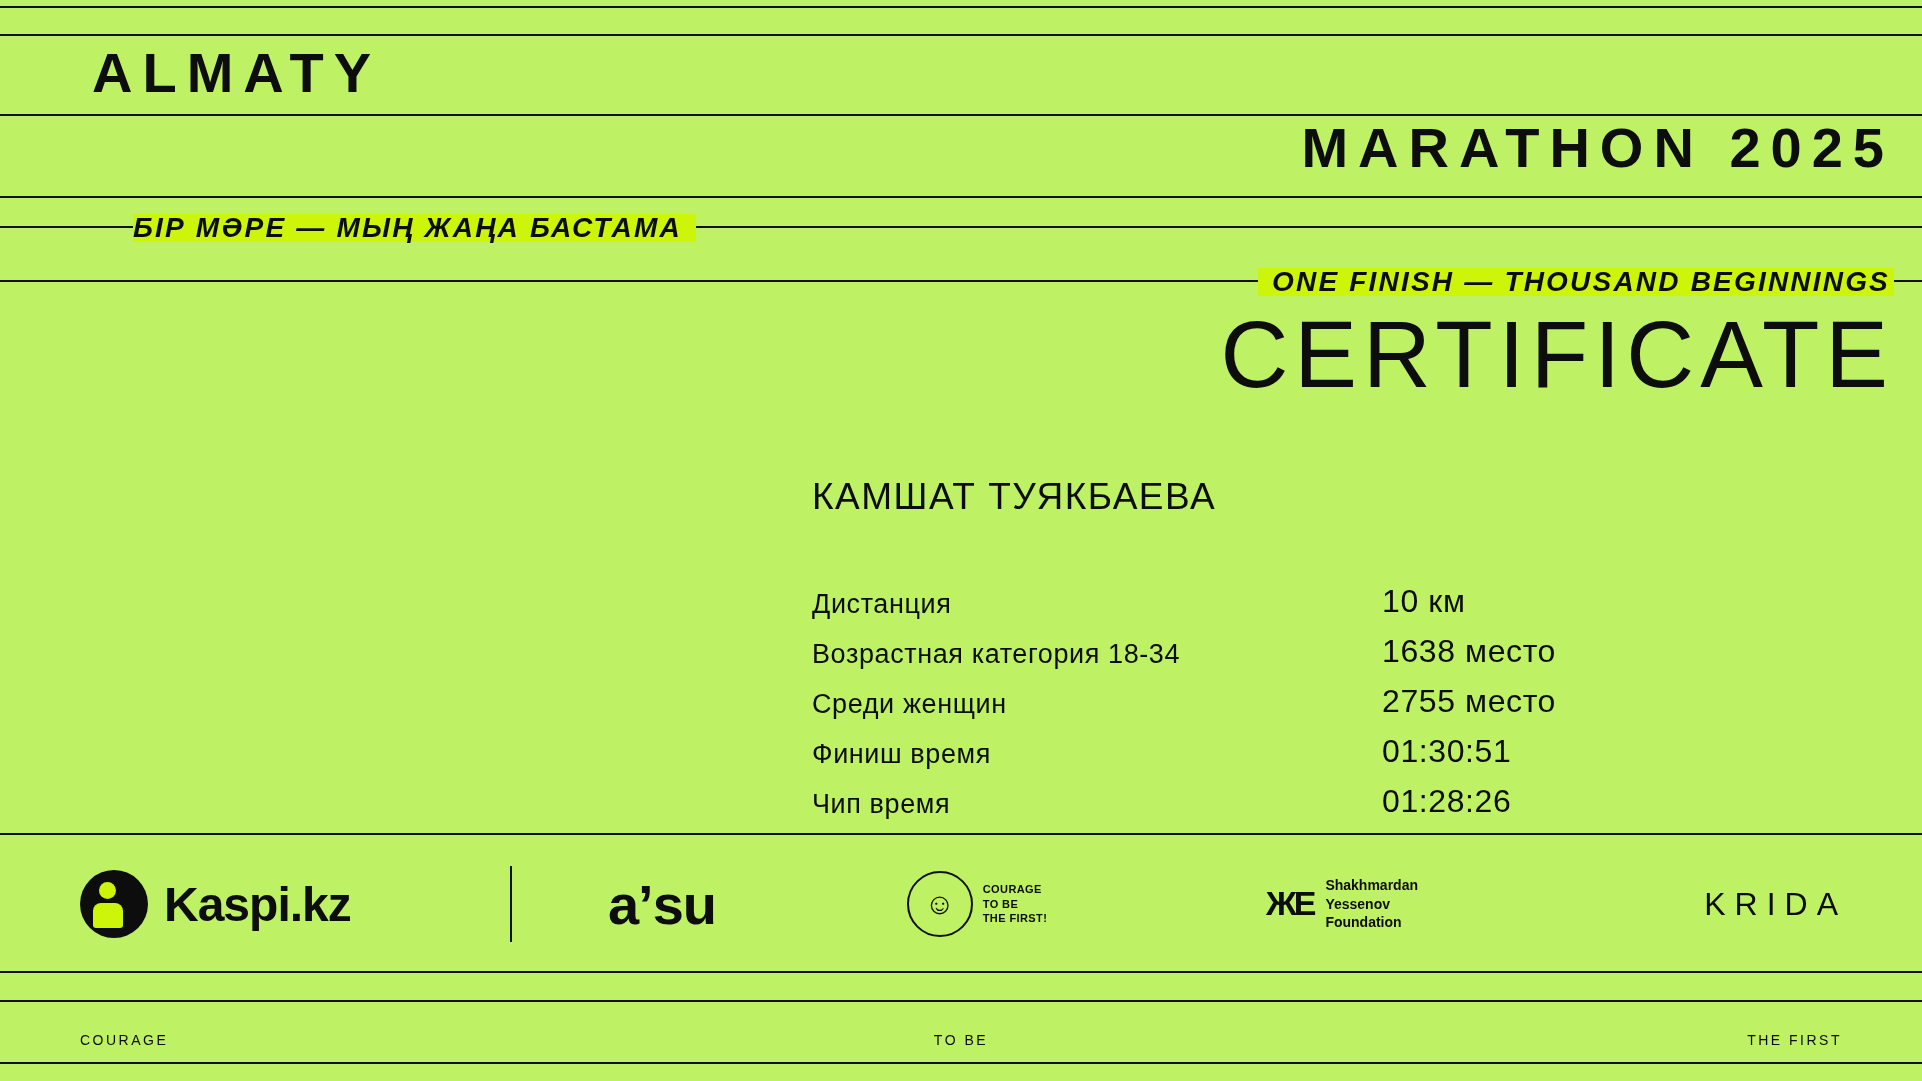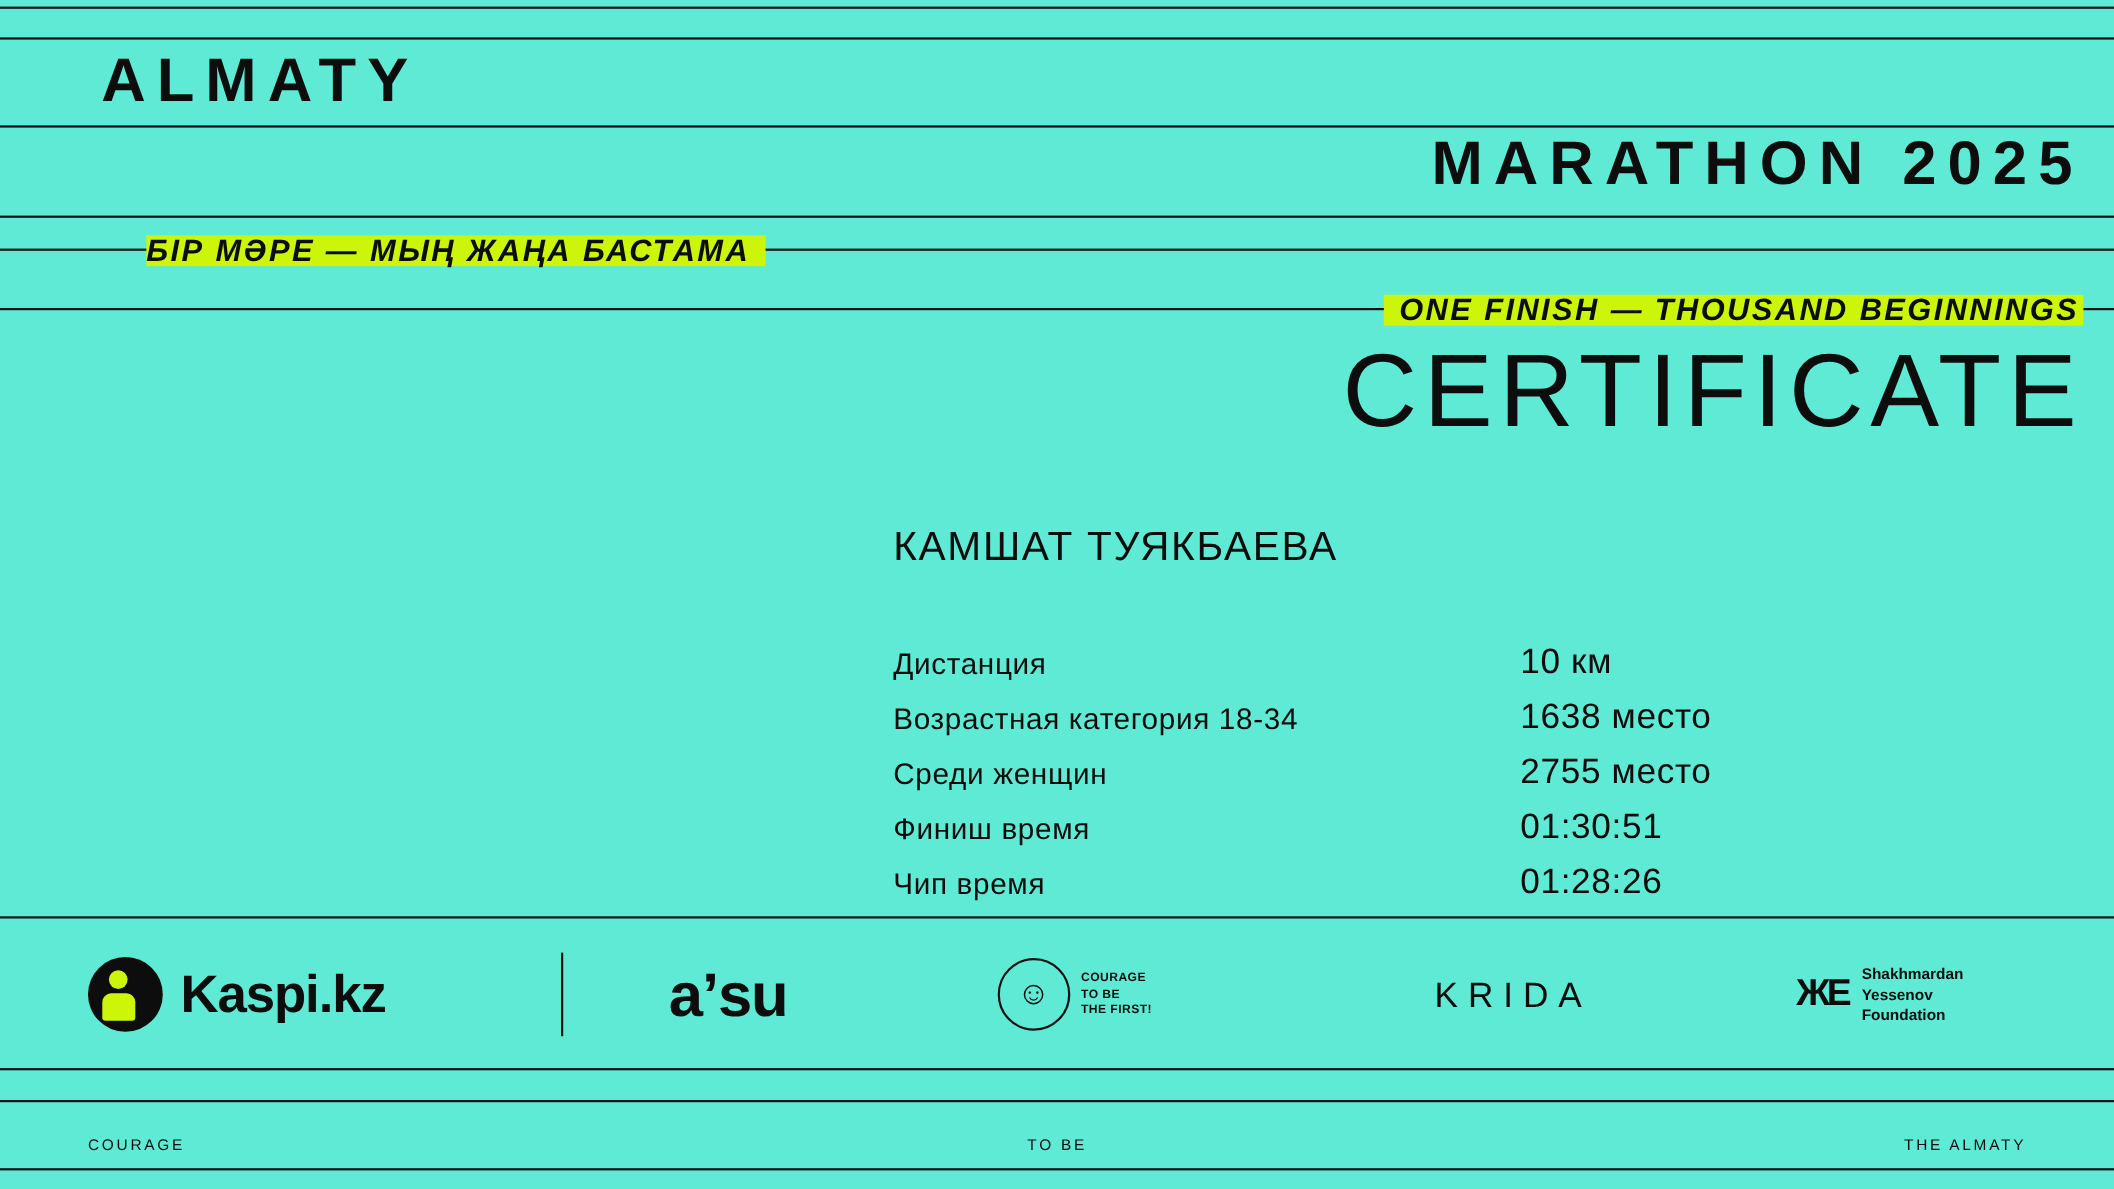--- a/index.html
+++ b/index.html
@@ -11,21 +11,21 @@
     width: 1922px;
     height: 1081px;
     overflow: hidden;
     font-family: "Liberation Sans", sans-serif;
     color: #0d0d0d;
     position: relative;
   }
   .cert {
     position: absolute;
     inset: 0;
-    background: #5eead4;
+    background: #bef264;
   }
 
   
   .hline {
     position: absolute;
     left: 0;
     width: 1922px;
     height: 0;
     border-top: 2px solid #111;
   }
@@ -293,36 +293,36 @@
           <span class="fig">☺</span>
         </div>
         <div class="courage-lines">
           <div>COURAGE</div>
           <div>TO BE</div>
           <div>THE FIRST!</div>
         </div>
       </div>
     </div>
 
-    <div class="sp sp-krida">
-      <div class="krida-text">KRIDA</div>
-    </div>
-
     <div class="sp sp-shakh">
       <div class="shakh-wrap">
         <div class="shakh-mark">ЖЕ</div>
         <div class="shakh-lines">
           <div>Shakhmardan</div>
           <div>Yessenov</div>
           <div>Foundation</div>
         </div>
       </div>
     </div>
 
+    <div class="sp sp-krida">
+      <div class="krida-text">KRIDA</div>
+    </div>
+
   </div>
 
   <div class="footer">
     <span class="f-left">COURAGE</span>
     <span class="f-mid">TO BE</span>
-    <span class="f-right">THE ALMATY</span>
+    <span class="f-right">THE FIRST</span>
   </div>
 
 </div>
 
 </body></html>

